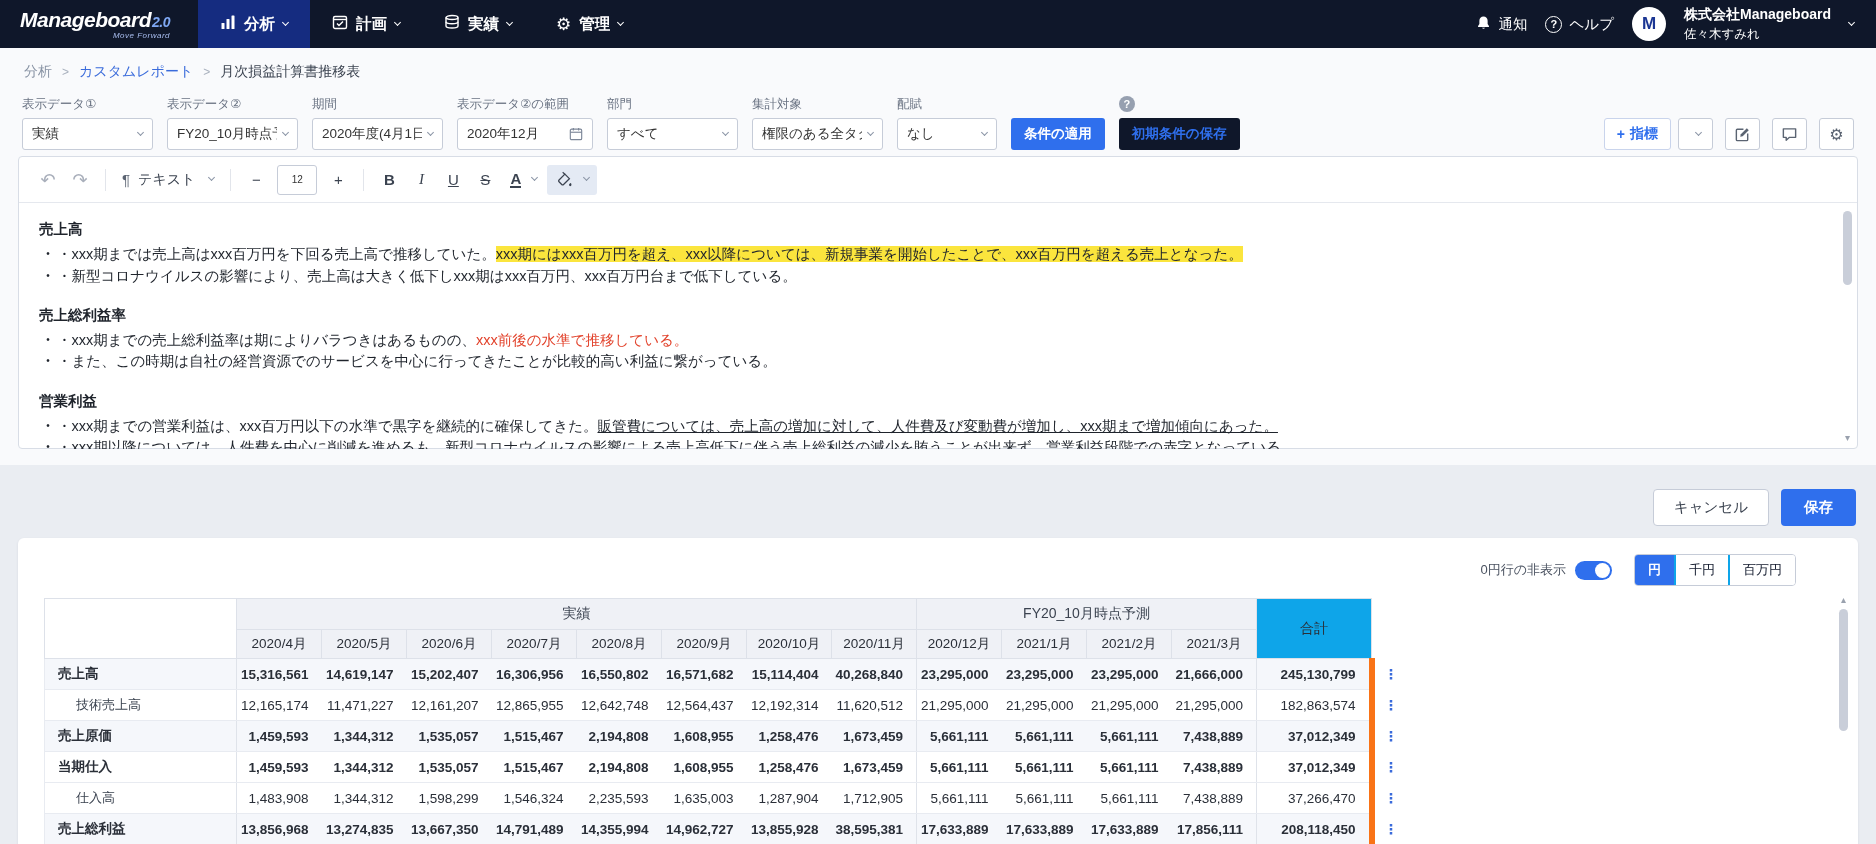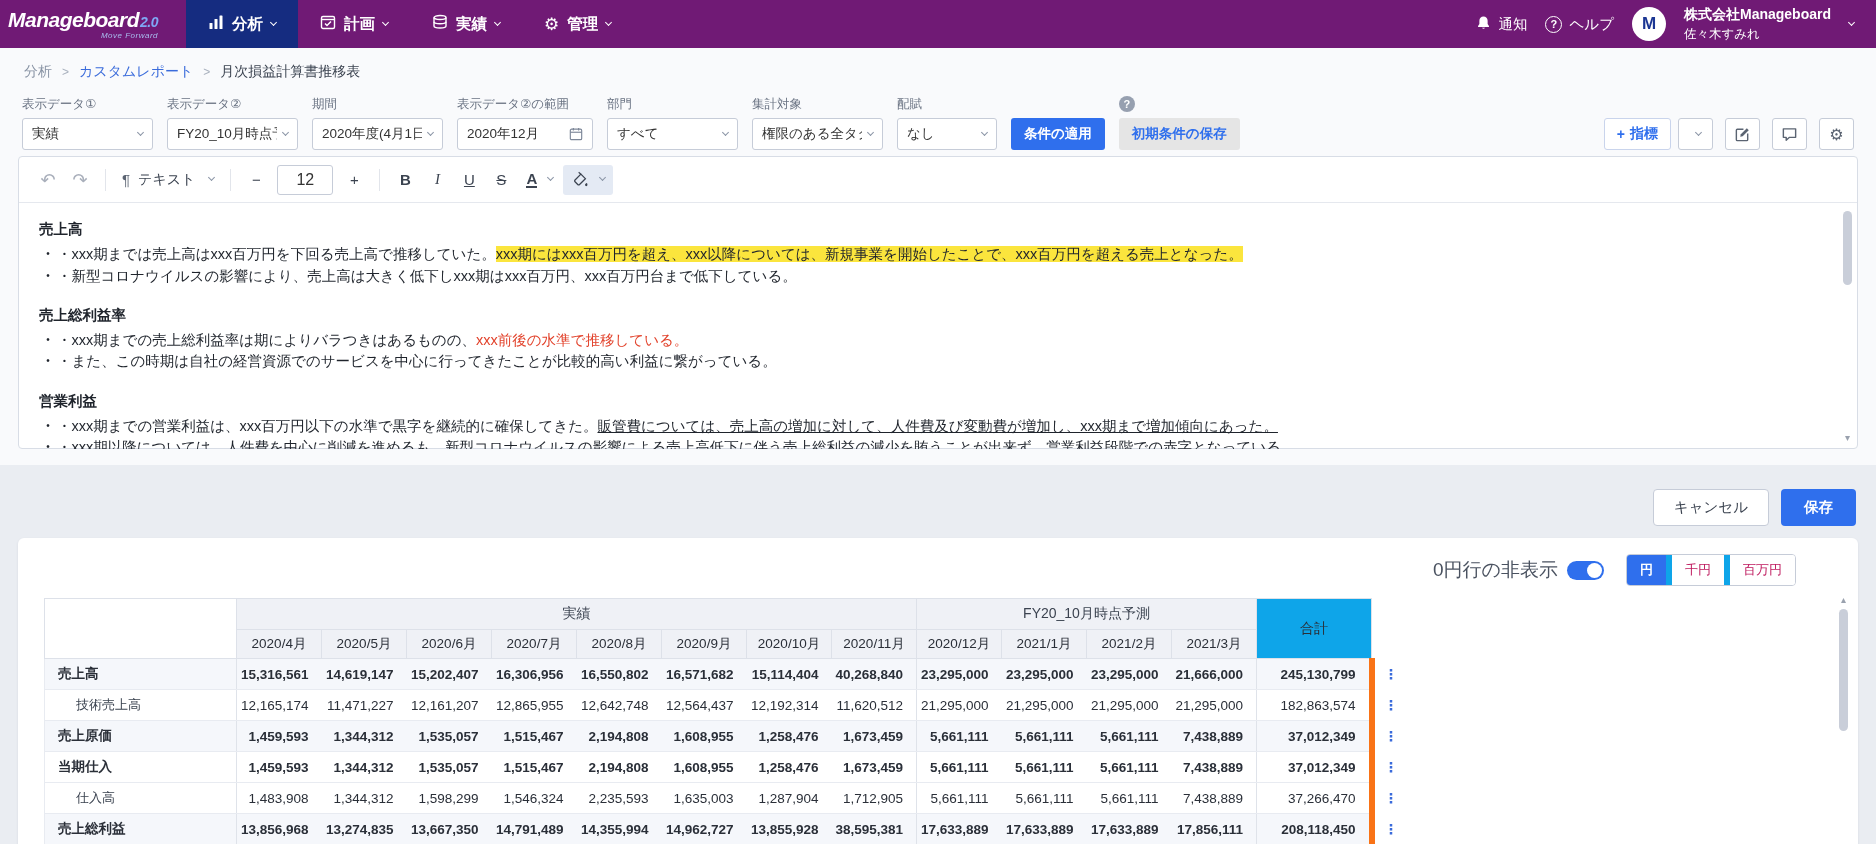--- a/index.html
+++ b/index.html
@@ -2,21 +2,21 @@
 <html><head>
 <meta charset="utf-8">
 <title>Manageboard</title>
 <style>
   * { margin:0; padding:0; box-sizing:border-box; }
   html,body { width:1876px; height:844px; }
   body { font-family:"Liberation Sans","DejaVu Sans",sans-serif; background:#EAEDF2; color:#333; overflow:hidden; }
   button { font-family:inherit; border:none; background:none; cursor:pointer; color:inherit; }
 
   
-  .topnav { height:48px; background:#701a75; display:flex; align-items:center; color:#fff; padding-left:8px; }
+  .topnav { height:48px; background:#0f172a; display:flex; align-items:center; color:#fff; padding-left:20px; }
   .logo { margin-right:28px; line-height:1; cursor:pointer; }
   .logo-line { font-style:italic; font-weight:700; font-size:21px; letter-spacing:-0.5px; }
   .logo-ver { color:#7FA8F4; font-size:14px; margin-left:1px; }
   .logo-tag { font-size:8px; color:#A9BEF0; text-align:right; font-style:italic; margin-top:2px; letter-spacing:.5px; }
   .mainnav { display:flex; height:48px; }
   .nav-item { display:flex; align-items:center; gap:8px; padding:0 22px; font-size:15.5px; font-weight:700; cursor:pointer; }
   .nav-item.active { background:#152C80; }
   .cv { width:7px; height:7px; border-right:1.7px solid currentColor; border-bottom:1.7px solid currentColor; transform:rotate(45deg); display:inline-block; margin-top:-4px; }
   .cv.sm { width:5px; height:5px; }
   .cv.gray { color:#8A94A6; flex:none; margin-left:6px; }
@@ -38,36 +38,36 @@
 
   .filterbar { display:flex; align-items:flex-start; padding:2px 22px 0; }
   .fgroup { margin-right:14px; }
   .flabel { font-size:12.5px; color:#6A7383; margin-bottom:6px; height:16px; white-space:nowrap; }
   .select, .datebox { height:32px; background:#fff; border:1px solid #C6CCD8; border-radius:3px; display:flex; align-items:center; justify-content:space-between; padding:0 9px; font-size:13.5px; color:#333; cursor:pointer; }
   .select { width:131px; }
   .select.narrow { width:100px; }
   .sel-val { overflow:hidden; white-space:nowrap; }
   .datebox { width:136px; }
   .btn-primary { height:32px; padding:0 13px; background:#2F6FED; color:#fff; font-size:13.5px; border-radius:3px; font-weight:700; white-space:nowrap; }
-  .btn-soft { height:32px; padding:0 13px; background:#e5e5e5; color:#2F6FED; font-size:13.5px; border-radius:3px; font-weight:700; white-space:nowrap; }
+  .btn-soft { height:32px; padding:0 13px; background:#0f172a; color:#2F6FED; font-size:13.5px; border-radius:3px; font-weight:700; white-space:nowrap; }
   .qmark { width:16px; height:16px; background:#97A0B0; color:#fff; border-radius:50%; display:inline-flex; align-items:center; justify-content:center; font-size:11px; font-weight:700; cursor:pointer; }
   .right-tools { margin-left:auto; display:flex; gap:12px; padding-top:22px; align-items:center; }
   .kpi-pair { display:flex; gap:7px; }
   .btn-kpi { height:32px; padding:0 12px; border:1px solid #C9D4EC; color:#2F6FED; font-size:14px; border-radius:3px; background:#fff; display:flex; align-items:center; gap:5px; font-weight:700; }
   .btn-icon { width:35px; height:32px; border:1px solid #C6CCD8; border-radius:3px; background:#fff; color:#5B6472; display:flex; align-items:center; justify-content:center; font-size:16px; }
 
   
   .editor-card { margin:6px 18px 0; background:#fff; border:1px solid #D8DDE6; border-radius:4px; position:relative; height:293px; }
   .ed-toolbar { height:46px; display:flex; align-items:center; padding:0 14px; border-bottom:1px solid #E5E8EE; gap:2px; }
   .tb { min-width:30px; height:30px; display:flex; align-items:center; justify-content:center; font-size:15px; color:#3B4350; border-radius:3px; }
   .tb.dim { color:#A9AFBB; font-size:18px; }
   .tb-sep { width:1px; height:22px; background:#E2E5EB; margin:0 8px; }
   .tb-block { display:flex; align-items:center; gap:8px; font-size:14px; color:#3B4350; padding:0 6px; cursor:pointer; }
   .pilcrow { font-size:15px; color:#5B6472; }
-  .size-box { width:56px; height:30px; border:1px solid #C6CCD8; border-radius:3px; display:flex; align-items:center; justify-content:center; font-size:16px; margin:0 4px; background:#fff; }
+  .size-box { width:40px; height:30px; border:1px solid #C6CCD8; border-radius:3px; display:flex; align-items:center; justify-content:center; font-size:10px; margin:0 4px; background:#fff; }
   .tb.bld { font-weight:700; }
   .tb.itl { font-style:italic; font-family:"Liberation Serif",serif; }
   .tb.unl { text-decoration:underline; }
   .tb.stk { text-decoration:line-through; }
   .color-btn { display:flex; align-items:center; gap:5px; padding:0 8px; height:30px; border-radius:3px; cursor:pointer; }
   .A { font-size:15px; font-weight:700; border-bottom:2.5px solid #3B4350; line-height:1.05; color:#3B4350; }
   .bucket-on { background:#E4EAF4; }
   .ed-body { padding:16px 48px 10px 20px; font-size:14.5px; line-height:1.4; color:#1F242C; height:246px; overflow:hidden; }
   .ed-h { font-weight:700; margin:19px 0 5px; }
   .ed-h:first-child { margin-top:0; }
@@ -81,25 +81,25 @@
   .sarrow { position:absolute; bottom:0; left:0; right:0; text-align:center; color:#9AA1AE; font-size:10px; }
 
   
   .actions { display:flex; justify-content:flex-end; gap:12px; padding:24px 20px 12px; }
   .btn-cancel { height:37px; padding:0 20px; background:#fff; border:1px solid #C6CCD8; border-radius:4px; font-size:14.5px; color:#3B4350; }
   .btn-save { height:37px; padding:0 23px; background:#2F6FED; border-radius:4px; font-size:14.5px; color:#fff; font-weight:700; }
 
   
   .table-card { margin:0 18px; background:#fff; border-radius:6px; box-shadow:0 1px 3px rgba(20,30,60,.08); height:560px; position:relative; padding:14px 0 0; }
   .tbl-controls { display:flex; align-items:center; justify-content:flex-end; padding:2px 62px 12px 0; }
-  .tc-label { font-size:19px; color:#4A5260; margin-right:9px; }
+  .tc-label { font-size:13px; color:#4A5260; margin-right:9px; }
   .toggle { width:37px; height:19px; background:#2F6FED; border-radius:10px; position:relative; cursor:pointer; }
   .toggle .knob { width:15px; height:15px; background:#fff; border-radius:50%; position:absolute; top:2px; right:2px; }
   .seg { display:flex; border:1px solid #C6CCD8; border-radius:4px; overflow:hidden; margin-left:22px; }
-  .seg-btn { padding:6px 13px; font-size:13px; color:#be185d; background:#fff; border-left:6px solid #0ea5e9; }
+  .seg-btn { padding:6px 13px; font-size:13px; color:#0f172a; background:#fff; border-left:2px solid #0ea5e9; }
   .seg-btn:first-child { border-left:none; }
   .seg-btn.active { background:#2F6FED; color:#fff; font-weight:700; }
   .tbl-wrap { padding-left:26px; }
   table.pl { border-collapse:collapse; font-size:13.5px; color:#2A2F38; table-layout:fixed; }
   .pl th { font-weight:400; }
   .pl .group { background:#EFF1F6; border:1px solid #DDE1E9; height:31px; font-size:14px; color:#3B4350; text-align:center; }
   .pl .month { background:#EFF1F6; border:1px solid #DDE1E9; height:29px; width:85px; font-size:13.5px; text-align:center; }
   .pl .corner { background:#fff; border:1px solid #DDE1E9; width:192px; }
   .pl .total-h { background:#0ea5e9; border:1px solid #DDE1E9; width:115px; font-size:14px; text-align:center; }
   .pl .kebab-h { background:transparent; border:none; width:36px; }

